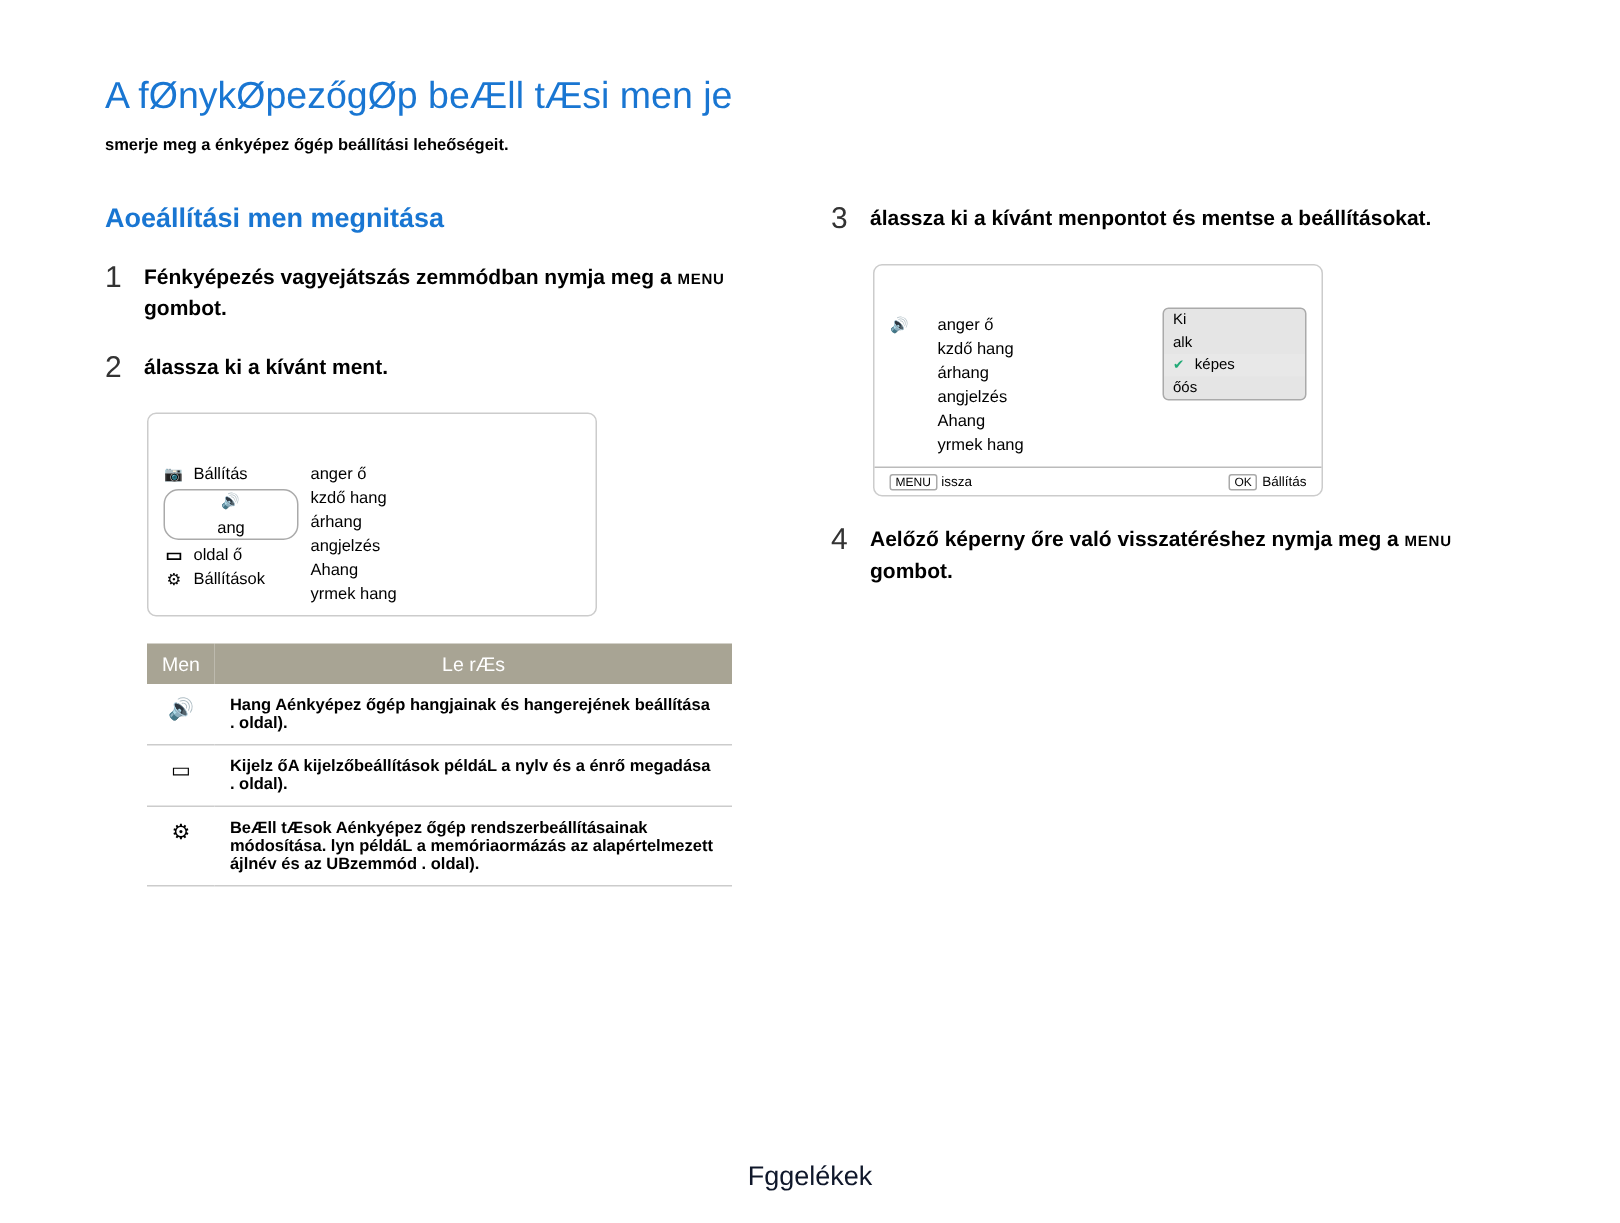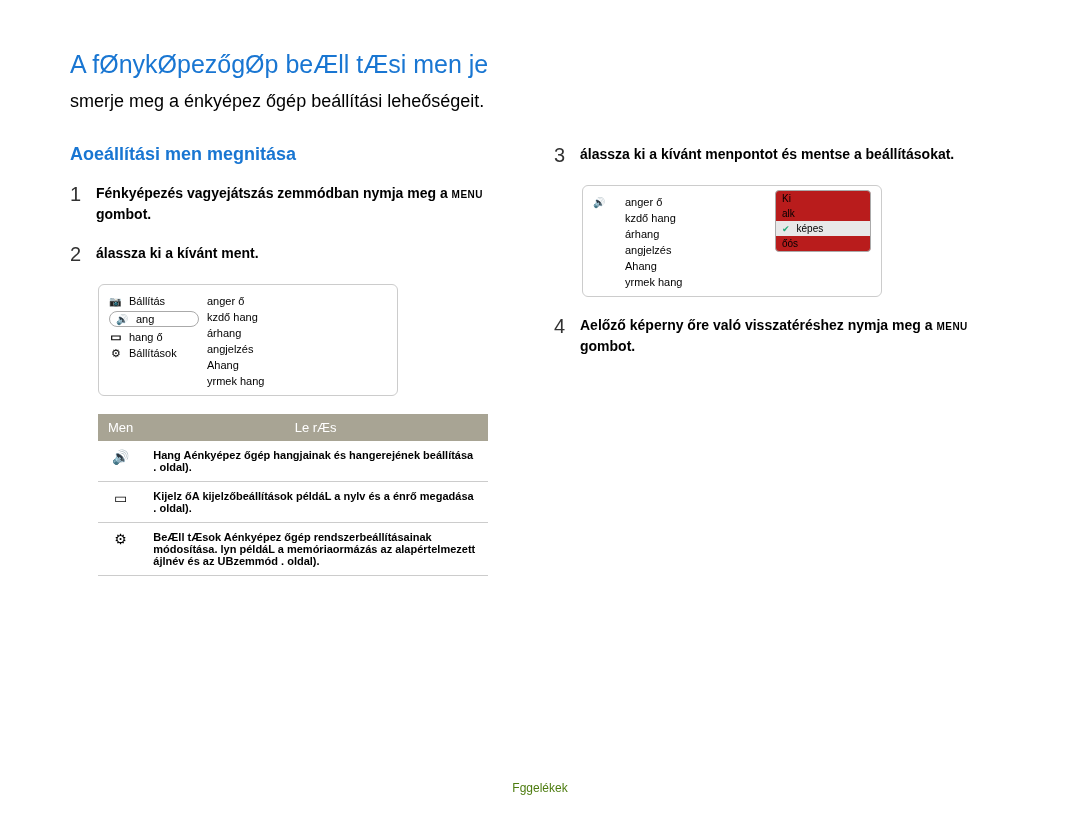--- a/index.html
+++ b/index.html
@@ -12,22 +12,22 @@
     padding: 50px 70px 20px 70px;
     position: relative;
   }
   .page-title {
     font-size: 25px;
     font-weight: 300;
     color: #1976d2;
     margin-bottom: 12px;
   }
   .subtitle {
-    font-size: 18px;
-    font-weight: 400;
+    font-size: 11px;
+    font-weight: 700;
     margin-bottom: 32px;
   }
   .columns {
     display: flex;
     gap: 28px;
   }
   .col-left, .col-right { flex: 1; }
   .section-heading {
     color: #1976d2;
     font-size: 18px;
@@ -48,35 +48,36 @@
   }
   .step-text { font-weight: 700; line-height: 1.5; }
   .screen {
     background: #fff;
     border: 1px solid #ccc;
     border-radius: 6px;
     width: 300px;
     margin: 8px 0 18px 28px;
     font-size: 11px;
   }
-  .screen-body { padding: 6px 10px; display: flex; gap: 8px; position: relative; min-height: 108px; }
+  .screen-body { padding: 6px 10px; display: flex; gap: 8px; position: relative; min-height: 108px; margin-top: 24px; }
   .screen-left { width: 90px; padding-top: 2px; }
   .screen-right { flex: 1; padding-top: 2px; }
   .menu-list-item {
     display: flex;
     align-items: center;
     gap: 6px;
     padding: 2px 0;
   }
   .menu-list-item.highlight {
     background: #fff;
     border: 1px solid #aaa;
     border-radius: 10px;
     padding: 1px 6px;
     margin: 2px 0;
+    flex-direction: column;
   }
   .icon-box {
     width: 14px;
     height: 12px;
     display: inline-flex;
     align-items: center;
     justify-content: center;
     font-size: 9px;
   }
   .icon-camera::before { content: "📷"; font-size:10px; }
@@ -88,21 +89,21 @@
     padding: 4px 10px;
     font-size: 9px;
     display: flex;
     justify-content: space-between;
   }
   .btn-label { font-size: 8px; border:1px solid #aaa; padding:0 3px; border-radius:2px; margin-right:3px; }
   .popup-options {
     position: absolute;
     right: 10px;
     top: 4px;
-    background: #b91c1c;
+    background: #e5e5e5;
     border: 1px solid #aaa;
     border-radius: 4px;
     width: 96px;
     font-size: 10px;
   }
   .popup-options div { padding: 2px 6px; display:flex; align-items:center; gap:4px; }
   .popup-options .sel { background:#e8e8e8; }
   .check::before { content:"✔"; color:#2a7; font-size:9px; margin-right:3px; }
   .menu-table {
     width: 100%;
@@ -125,22 +126,22 @@
     font-size: 11px;
     vertical-align: top;
   }
   .menu-table td.icon-cell { width: 34px; text-align: center; font-size:14px; }
   .footer-text {
     position: absolute;
     bottom: 20px;
     left: 0;
     right: 0;
     text-align: center;
-    font-size: 12px;
-    color: #4d7c0f;
+    font-size: 18px;
+    color: #0f172a;
   }
   .menu-label { font-family: Arial; font-size:10px; font-weight:700; letter-spacing:0.5px; }
 </style>
 </head>
 <body>
 
 <h1 class="page-title">A fØnykØpezőgØp beÆll tÆsi men je</h1>
 <p class="subtitle">smerje meg a énkyépez őgép beállítási leheőségeit.</p>
 
 <div class="columns">
@@ -165,21 +166,21 @@
             <div class="menu-list-item">
               <span class="icon-box icon-camera"></span>
               <span>Bállítás</span>
             </div>
             <div class="menu-list-item highlight">
               <span class="icon-box icon-sound"></span>
               <span>ang</span>
             </div>
             <div class="menu-list-item">
               <span class="icon-box icon-display"></span>
-              <span>hang ő</span>
+              <span>oldal ő</span>
             </div>
             <div class="menu-list-item">
               <span class="icon-box icon-gear"></span>
               <span>Bállítások</span>
             </div>
           </div>
         <div class="screen-right" id="screen1-right">
             <div class="menu-list-item">anger ő</div>
             <div class="menu-list-item">kzdő hang</div>
             <div class="menu-list-item">árhang</div>
@@ -235,20 +236,24 @@
             <div class="menu-list-item">Ahang</div>
             <div class="menu-list-item">yrmek hang</div>
           </div>
         <div class="popup-options" id="popup-opts">
             <div>Ki</div>
             <div>alk</div>
             <div class="sel"><span class="check"></span>képes</div>
             <div>őós</div>
           </div>
       </div>
+      <div class="screen-footer">
+        <span><span class="btn-label">MENU</span><span>issza</span></span>
+        <span><span class="btn-label">OK</span><span>Bállítás</span></span>
+      </div>
     </div>
 
     <div class="step">
       <span class="step-num">4</span>
       <span class="step-text">
         <span>Aelőző képerny őre való visszatéréshez nymja meg a </span><span class="menu-label">MENU</span><span> gombot.</span>
       </span>
     </div>
   </div>
 </div>

